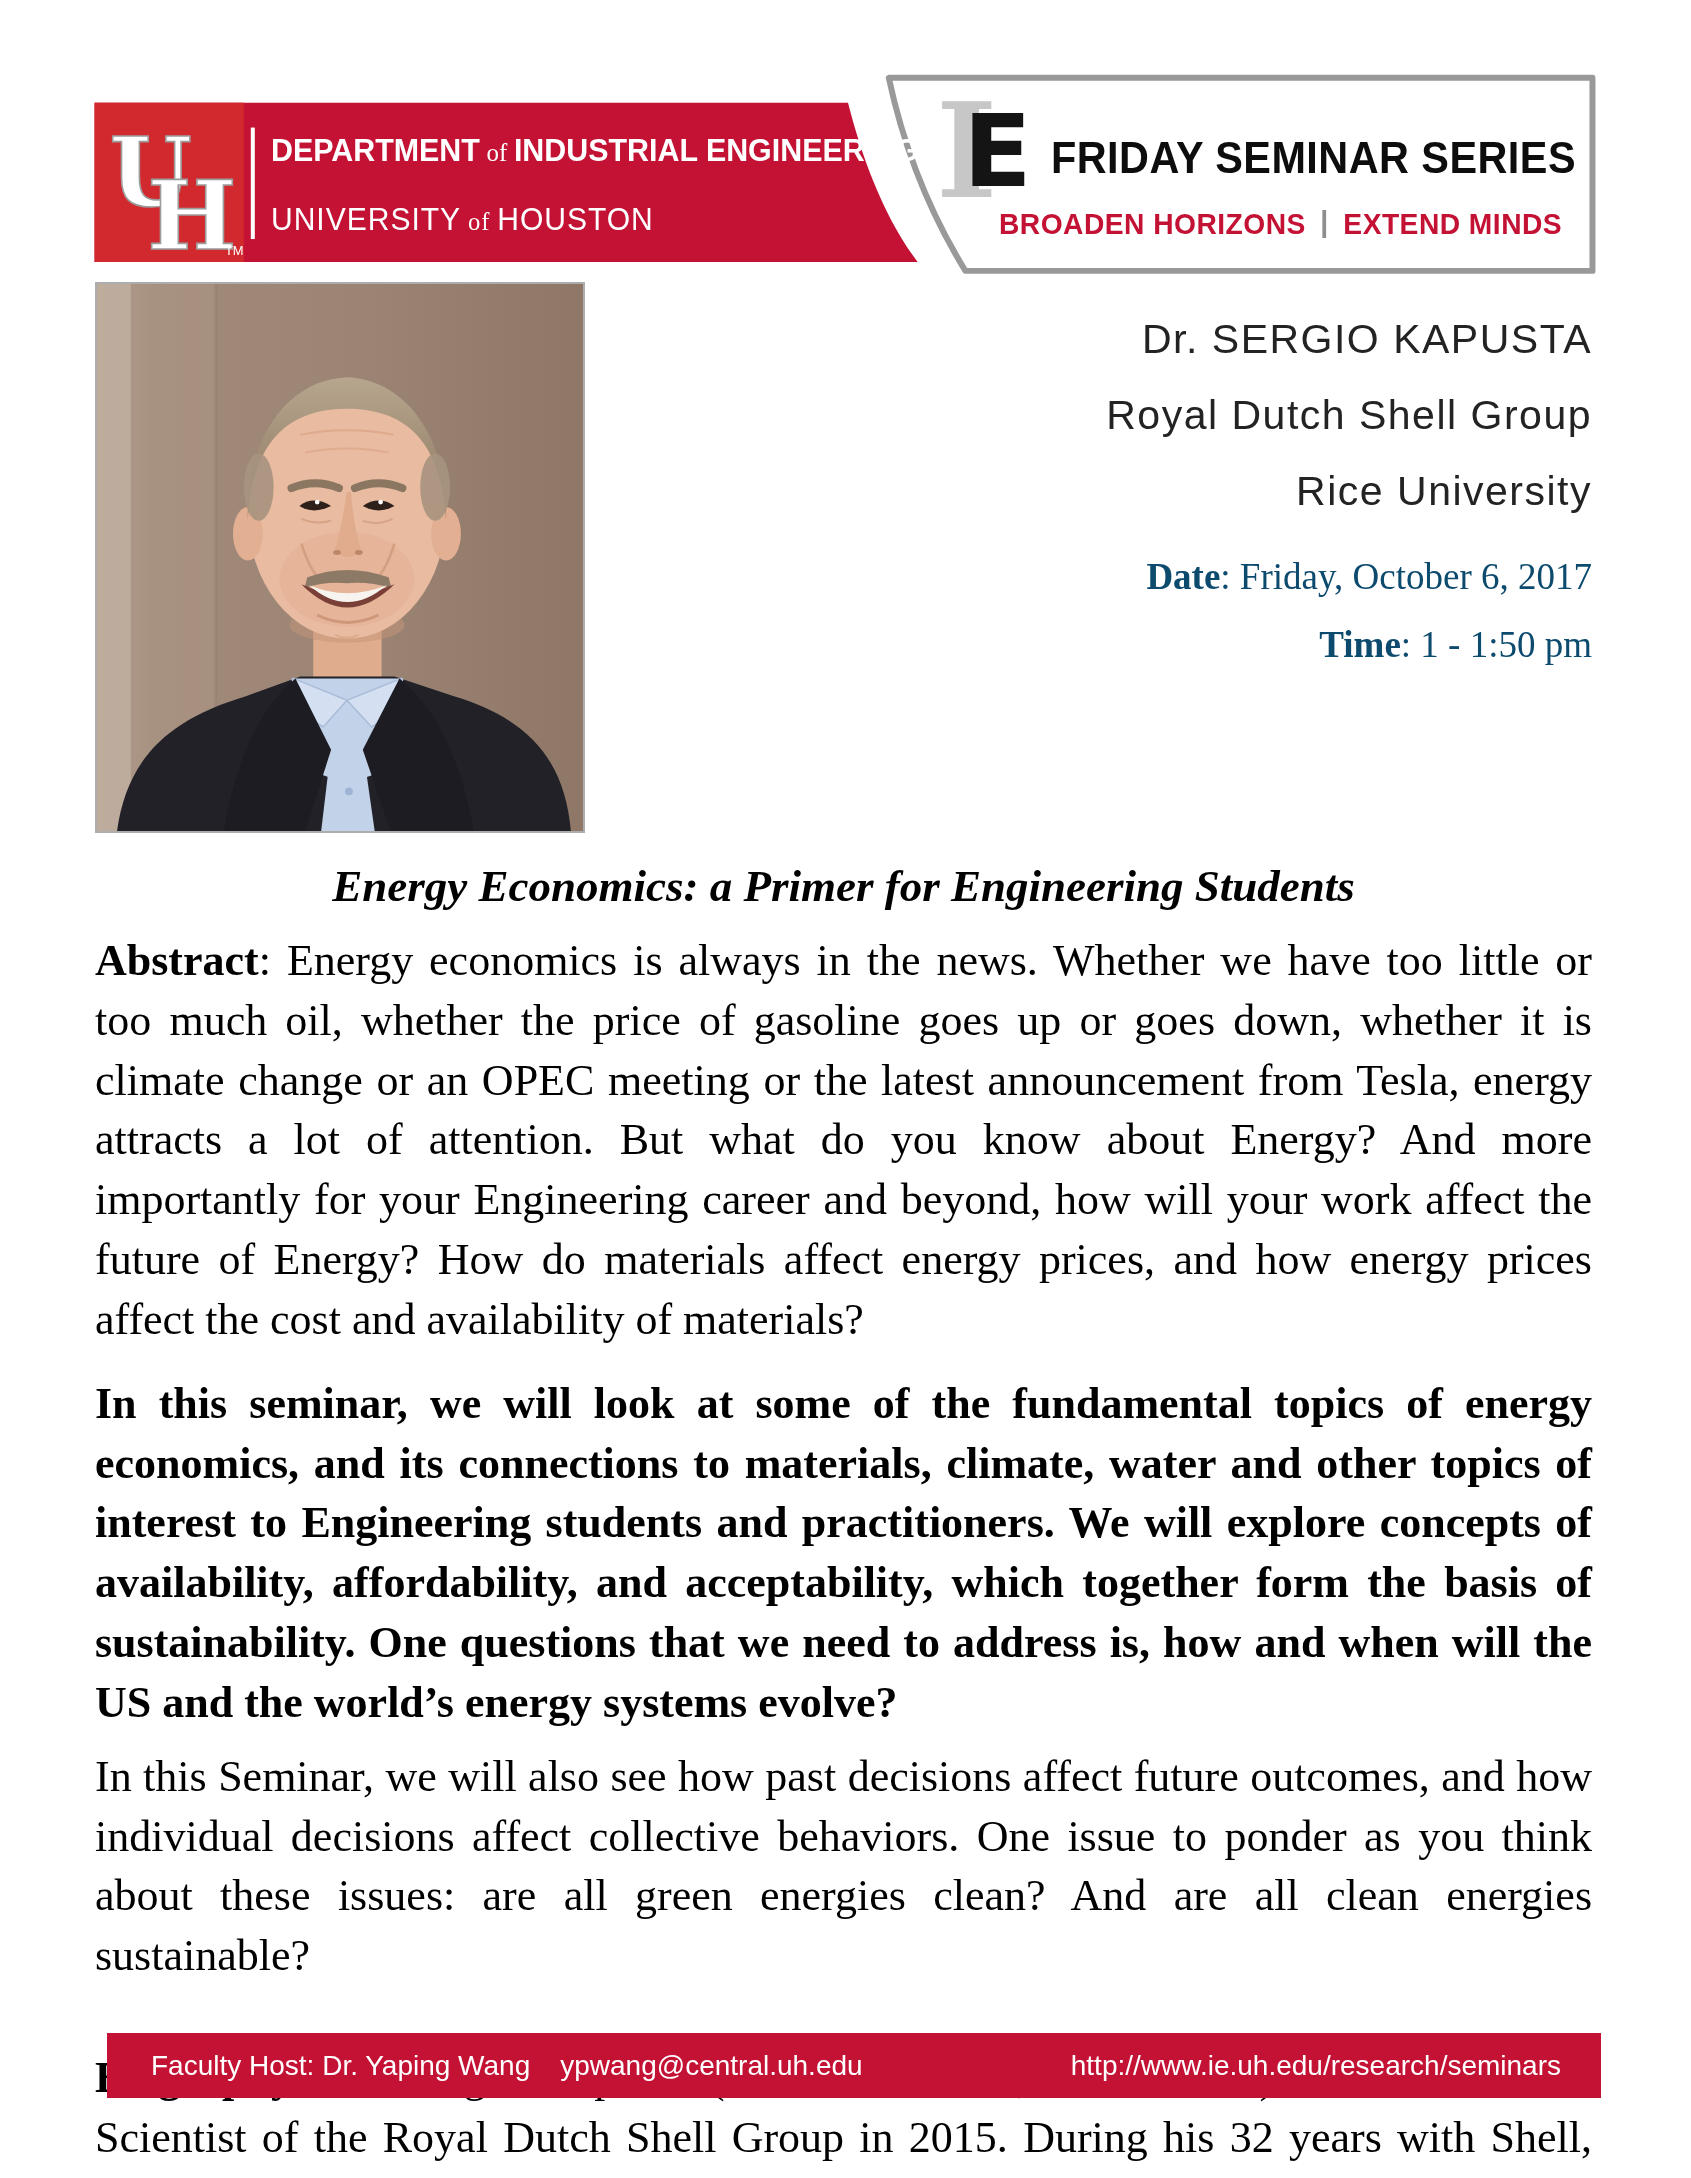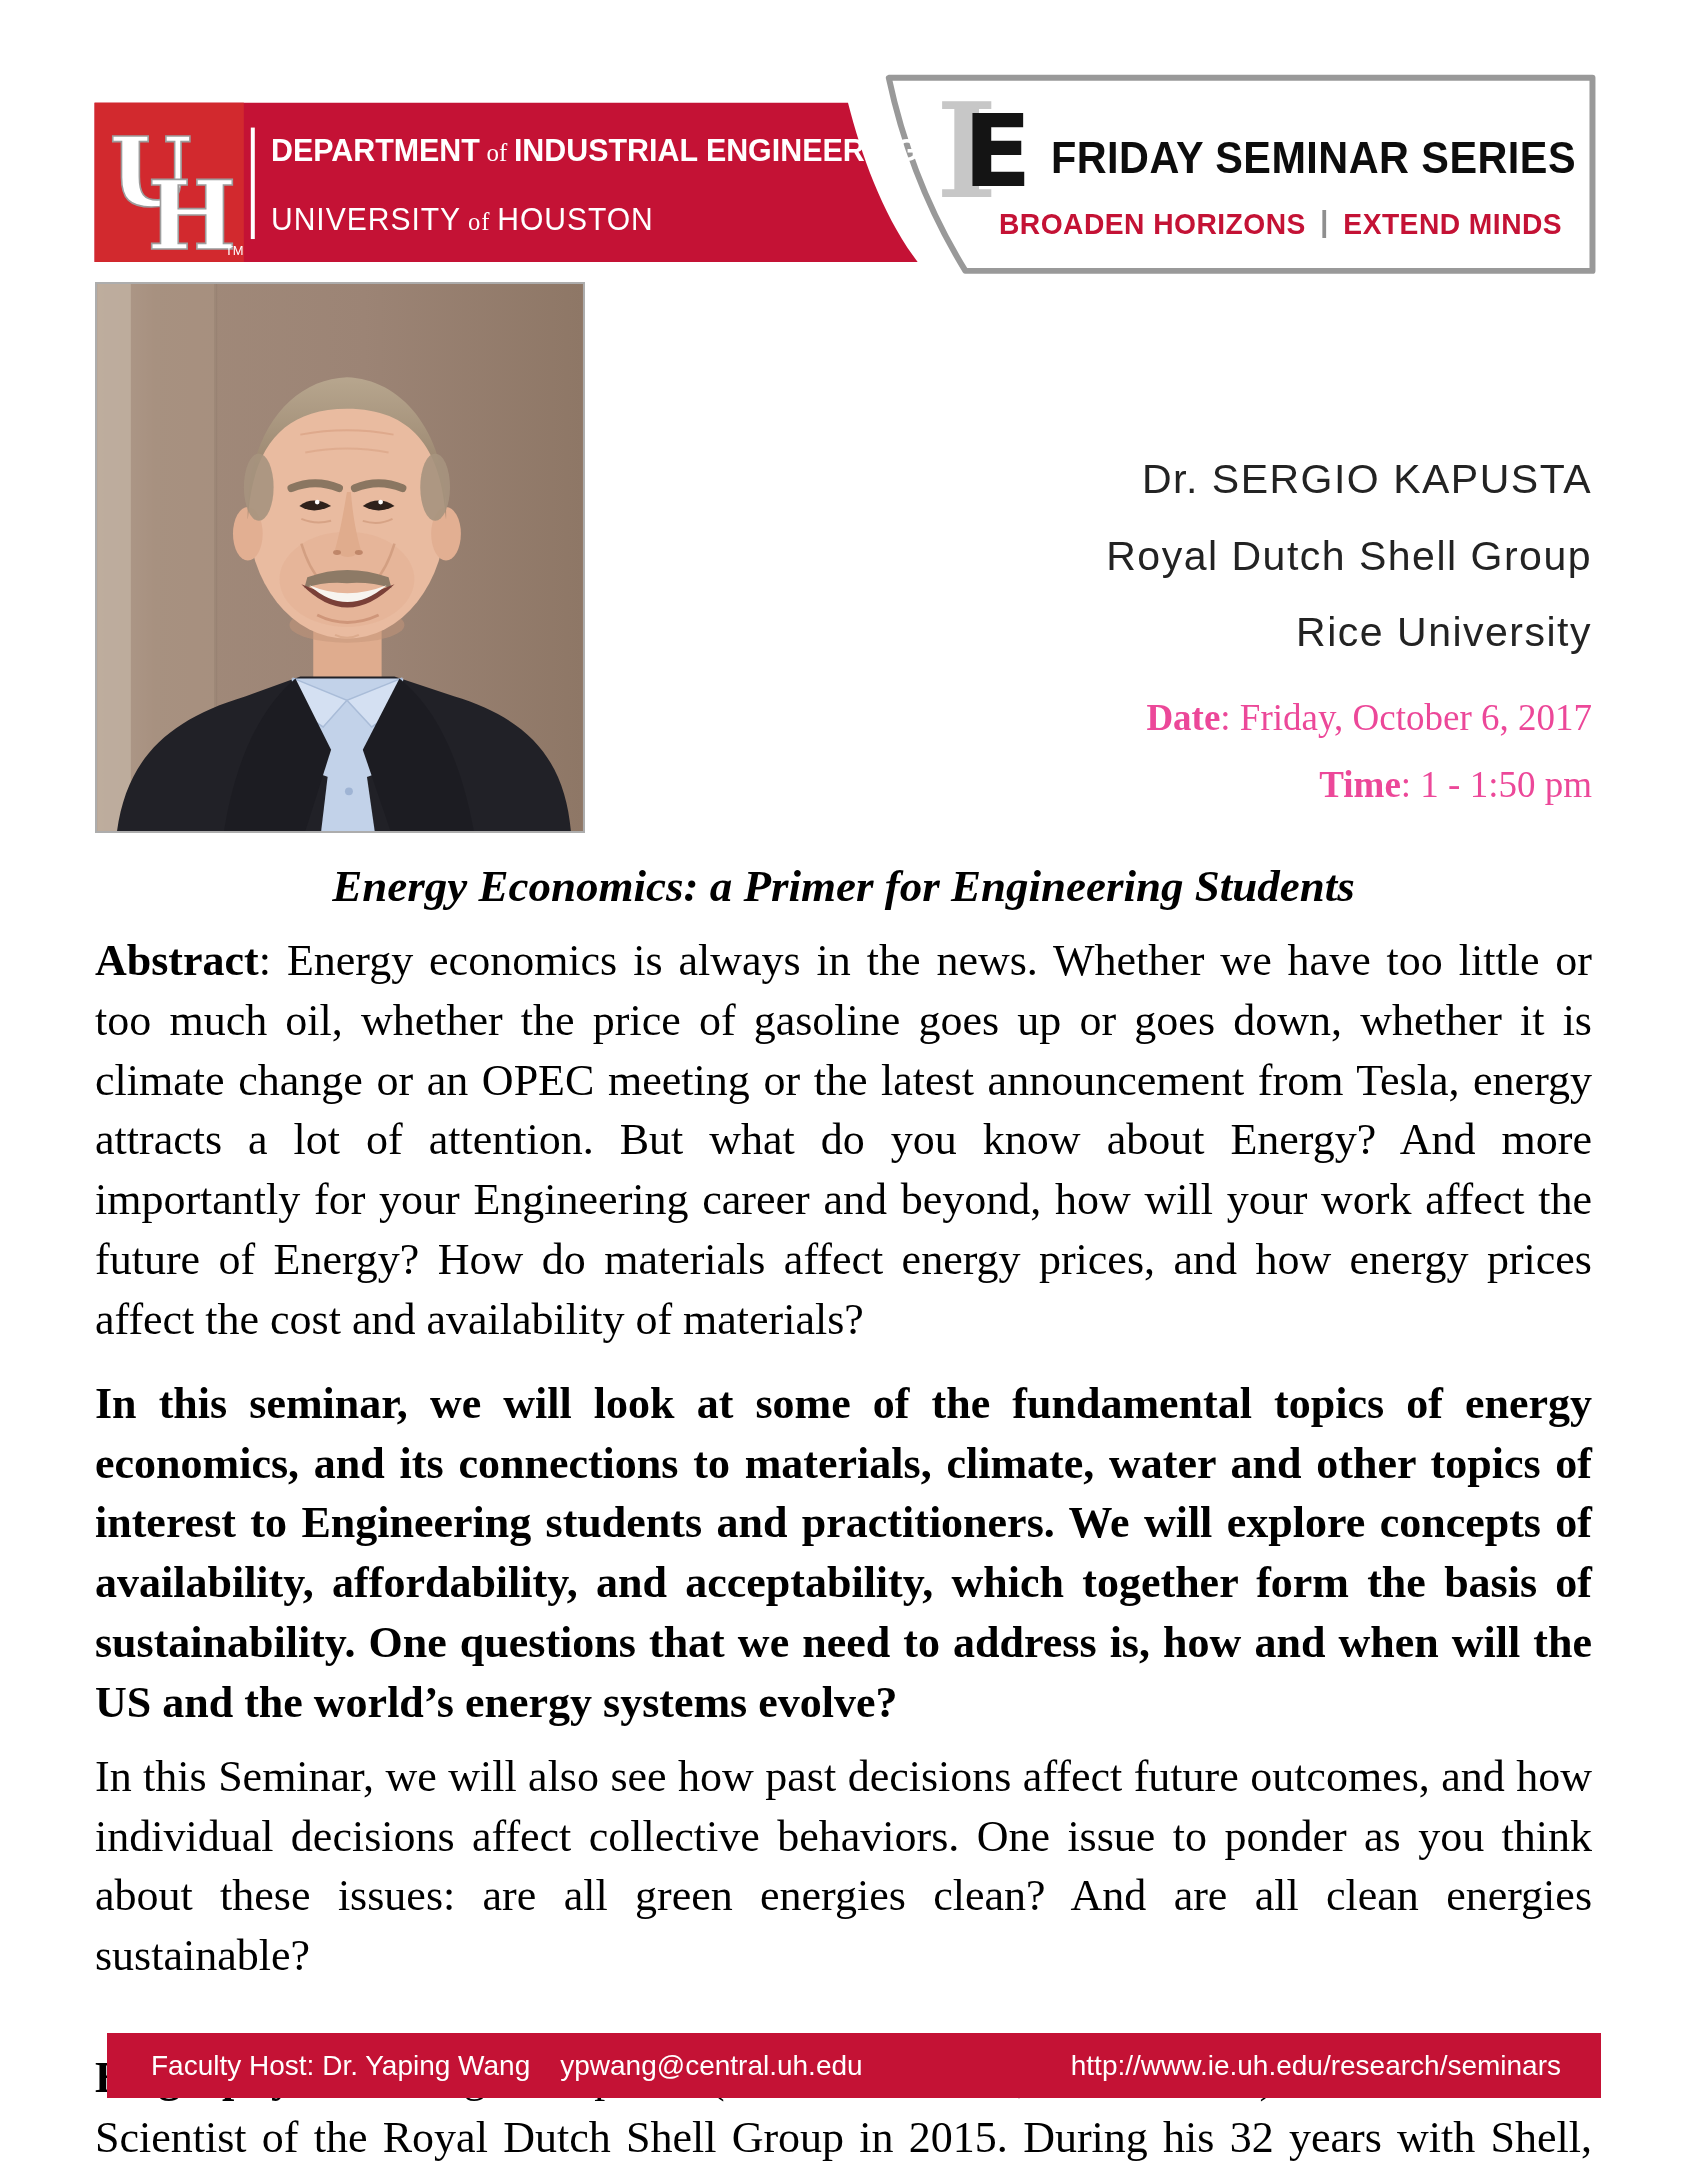--- a/index.html
+++ b/index.html
@@ -26,29 +26,29 @@
   .ie-e{font-family:"DejaVu Sans",sans-serif;font-weight:bold;font-size:100px;line-height:1;
         color:#141414;margin-left:-34px;}
   .series-title{left:1051px;top:132px;font-family:"Liberation Sans",sans-serif;
         font-weight:bold;font-size:45px;color:#0d0d0d;transform:scaleX(.92);letter-spacing:0.5px;}
   .series-tagline{left:999px;top:207px;display:flex;align-items:center;
         font-family:"Liberation Sans",sans-serif;font-weight:bold;font-size:30px;
         color:#C41235;transform:scaleX(.94);letter-spacing:0.5px;}
   .tag-divider{display:inline-block;width:4px;height:28px;background:#8f8f8f;margin:0 18px;}
 
   
-  .hero{display:flex;margin:0 100px 0 95px;align-items:flex-end;}
+  .hero{display:flex;margin:0 100px 0 95px;}
   .photo{flex:none;width:486px;height:547px;border:2px solid #adadad;margin:0;padding:0;
          background:#9c8475;}
   .photo svg{display:block;width:100%;height:100%;}
   .speaker-col{flex:1;text-align:right;padding-top:36px;}
   .speaker-line{font-family:"Liberation Sans",sans-serif;font-weight:300;font-size:41px;
         color:#232323;letter-spacing:1.5px;margin:0 0 33px 0;line-height:1.05;}
   .details-block{margin-top:44px;}
-  .detail-line{font-size:37px;margin:0 0 27px 0;line-height:1.1;color:#ec4899;}
+  .detail-line{font-size:37px;margin:0 0 27px 0;line-height:1.1;color:#0c4a6e;}
   .detail-line b{font-weight:bold;}
 
   
   .sem-title{margin:26px 100px 0 95px;text-align:center;font-weight:bold;font-style:italic;
         font-size:45px;line-height:1.2;color:#000;}
   .para{margin:18px 100px 0 95px;text-align:justify;font-size:44px;line-height:1.36;color:#000;}
   .para.p2{margin-top:24px;font-weight:bold;}
   .para.p3{margin-top:14px;}
   .para.bio{margin-top:62px;}
   .para b{font-weight:bold;}

